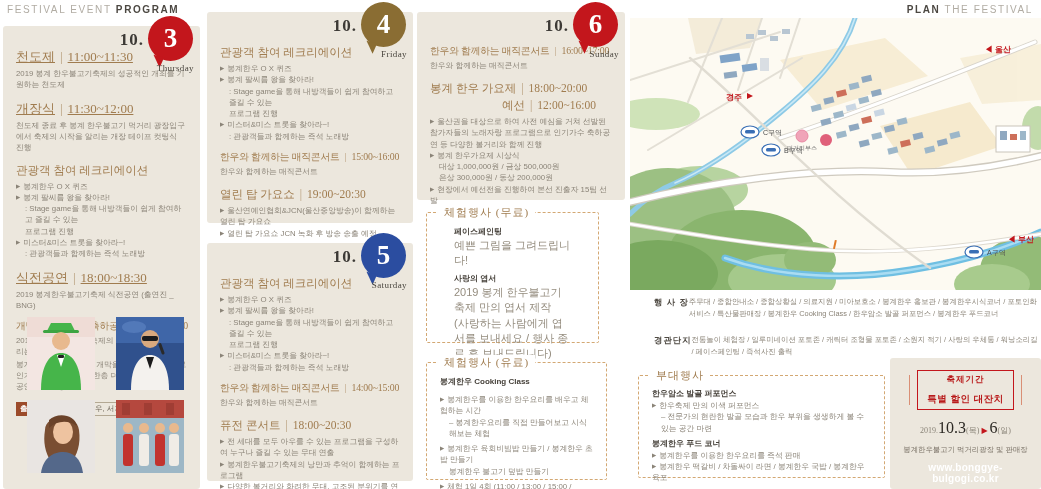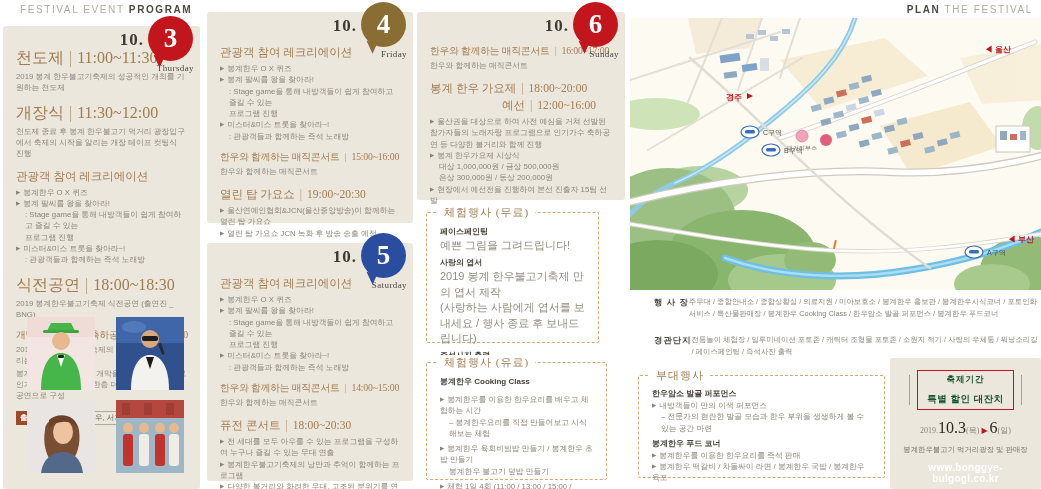--- a/index.html
+++ b/index.html
@@ -3,21 +3,21 @@
 <meta charset="utf-8">
 <style>
   html,body{margin:0;padding:0;}
   body{
     width:1041px;height:489px;position:relative;overflow:hidden;background:#ffffff;
     font-family:"Liberation Sans","DejaVu Sans",sans-serif;color:#8b8478;
   }
   
   .hdr{position:absolute;top:4px;font-size:10px;letter-spacing:1.6px;color:#b1aca3;white-space:nowrap;}
   .hdr b{color:#4c4842;font-weight:700;}
-  #hdr-left{left:20px;}
+  #hdr-left{left:7px;}
   #hdr-right{right:8px;}
   
   .panel{
     position:absolute;background:#ece7dd;border-radius:3px;box-sizing:border-box;
     padding:24px 13px 8px 13px;
   }
   #panel-thu{left:3px;top:26px;width:197px;height:463px;padding-top:22px;}
   #panel-fri{left:207px;top:12px;width:206px;height:211px;padding-top:33px;}
   #panel-sat{left:207px;top:243px;width:206px;height:238px;padding-top:33px;}
   #panel-sun{left:417px;top:12px;width:208px;height:188px;padding-top:33px;}
@@ -29,59 +29,59 @@
     display:flex;align-items:center;justify-content:center;color:#fff;
     font:700 27px "Liberation Serif","DejaVu Serif",serif;
   }
   .tail{position:absolute;left:4px;bottom:-6px;width:0;height:0;
     border-left:9px solid transparent;border-right:2px solid transparent;
     border-top:11px solid #c3161c;transform:rotate(14deg);}
   .dname{position:absolute;right:0;top:47px;font:400 9px "Liberation Serif","DejaVu Serif",serif;color:#4a463f;letter-spacing:.4px;}
   
   .sec{margin-bottom:9px;}
   .sh{font-family:"Liberation Serif","DejaVu Serif",serif;color:#a07c4f;white-space:nowrap;margin-bottom:3px;}
-  .s12{font-size:16px;}
+  .s12{font-size:13px;text-decoration:underline;}
   .s115{font-size:11.5px;}
   .s98{font-size:9.8px;letter-spacing:-.2px;}
   .sh .sep::before{content:"|";margin:0 5px;color:#b59a76;font-weight:300;}
   .sh2{padding-left:72px;margin-top:-1px;}
   .desc{font-size:7.8px;line-height:1.4;color:#8b8478;margin:0 0 2px 0;}
   .bl{font-size:7.8px;line-height:1.45;color:#8b8478;}
   .bl::before{content:"▶";font-size:5.5px;margin-right:3px;position:relative;top:-1px;color:#8b8478;}
   .bls{font-size:7.8px;line-height:1.45;color:#8b8478;padding-left:9px;}
   .gap{height:4px;}
   
   .cast{display:flex;align-items:stretch;margin-top:7px;font-size:7.6px;line-height:1.35;}
   .cast-tag{background:#9c4b2a;color:#fff;padding:1px 4px;font-weight:700;display:flex;align-items:center;white-space:nowrap;}
   .cast-names{border:1px solid #b3a893;padding:1px 5px;color:#6f675a;display:flex;align-items:center;}
   
   .photos{position:absolute;left:24px;top:291px;display:grid;grid-template-columns:68px 68px;gap:10px 21px;}
   .photo{width:68px;height:73px;overflow:hidden;}
   .photo svg{display:block;}
   
   .dashed-box{position:absolute;background:#fff;border:1px dashed #d3a873;box-sizing:border-box;border-radius:2px;}
-  #box-free{left:426px;top:212px;width:173px;height:131px;padding:13px 13px 6px;}
+  #box-free{left:426px;top:212px;width:173px;height:131px;padding:13px 27px 6px;}
   #box-paid{left:426px;top:362px;width:181px;height:118px;padding:13px 13px 6px;}
   #box-side{left:638px;top:375px;width:247px;height:103px;padding:12px 13px 6px;}
   .box-title{
     position:absolute;top:-8px;left:11px;background:#fff;padding:0 6px;
     font:500 11px "Liberation Serif","DejaVu Serif",serif;color:#a07c4f;letter-spacing:1px;white-space:nowrap;
   }
   .exp-t{font-size:8px;font-weight:700;color:#46413a;margin-bottom:1px;}
   .exp-d{font-size:11px;color:#948c7e;line-height:1.4;margin-bottom:4px;}
   
   .legend-row{position:absolute;display:flex;width:386px;font-size:7.4px;color:#8b8478;line-height:1.6;}
   #legend-venue{left:654px;top:296px;}
   #legend-scenic{left:654px;top:334px;}
   .legend-label{font-weight:700;color:#4f4a43;font-size:8.4px;white-space:nowrap;width:44px;letter-spacing:1px;}
   
   #promo{left:890px;top:358px;width:151px;height:131px;padding:12px 8px;text-align:center;}
   .badge-wrap{display:flex;align-items:center;justify-content:center;gap:7px;}
   .vbar{width:1px;height:30px;background:#d98f75;}
-  .badge-box{border:1px solid #c3161c;color:#14532d;padding:3px 9px;font-weight:700;}
+  .badge-box{border:1px solid #c3161c;color:#b91c1c;padding:3px 9px;font-weight:700;}
   .badge-l1{font-size:8.5px;letter-spacing:1px;}
   .badge-l2{font-size:9.5px;letter-spacing:.5px;margin-top:7px;}
   .promo-date{margin-top:9px;font-family:"Liberation Serif","DejaVu Serif",serif;color:#8a8478;white-space:nowrap;}
   .pd-sm{font-size:8px;}
   .pd-big{font-size:16px;font-weight:400;color:#2b2823;}
   .pd-arrow{font-size:8px;color:#c3161c;margin:0 2px;}
   .promo-venue{margin-top:8px;font-size:7.4px;color:#7a7266;}
   .promo-url{margin-top:7px;font-size:10px;font-weight:700;color:#ffffff;letter-spacing:.3px;}
   
   #map{position:absolute;left:630px;top:18px;width:411px;height:272px;}
@@ -493,21 +493,21 @@
   <span>주무대 / 종합안내소 / 종합상황실 / 의료지원 / 미아보호소 / 봉계한우 홍보관 / 봉계한우시식코너 / 포토인화서비스 / 특산물판매장 / 봉계한우 Cooking Class / 한우암소 발골 퍼포먼스 / 봉계한우 푸드코너</span>
 </div>
 <div class="legend-row" id="legend-scenic">
   <span class="legend-label">경관단지</span>
   <span>전통놀이 체험장 / 일루미네이션 포토존 / 캐릭터 조형물 포토존 / 소원지 적기 / 사랑의 우체통 / 워낭소리길 / 페이스페인팅 / 즉석사진 출력</span>
 </div>
 
 <div class="dashed-box" id="box-side">
   <span class="box-title">부대행사</span>
   <div class="exp-t">한우암소 발골 퍼포먼스</div>
-  <div class="bl">내방객들이 만의 이색 퍼포먼스</div>
+  <div class="bl">한우축제 만의 이색 퍼포먼스</div>
   <div class="bls">– 전문가의 현란한 발골 모습과 한우 부위을 생생하게 볼 수 있는 공간 마련</div>
   <div class="gap"></div>
   <div class="exp-t">봉계한우 푸드 코너</div>
   <div class="bl">봉계한우를 이용한 한우요리를 즉석 판매</div>
   <div class="bl">봉계한우 떡갈비 / 차돌싸이 라면 / 봉계한우 국밥 / 봉계한우 육포</div>
 </div>
 
 <section class="panel" id="promo">
   <div class="badge-wrap">
     <span class="vbar"></span>

